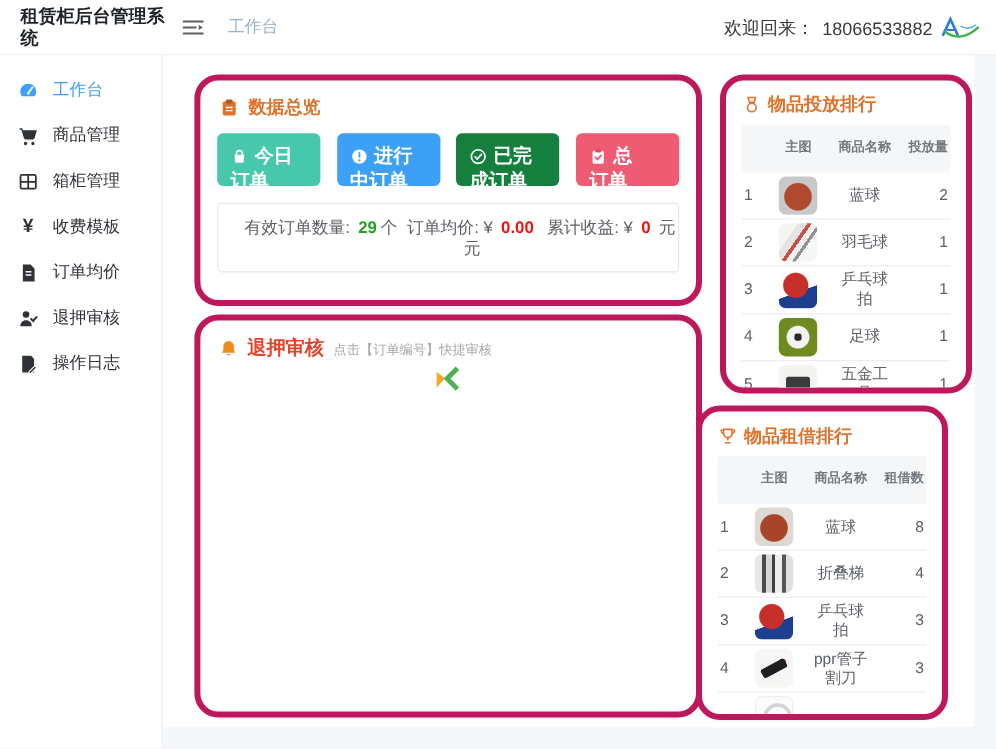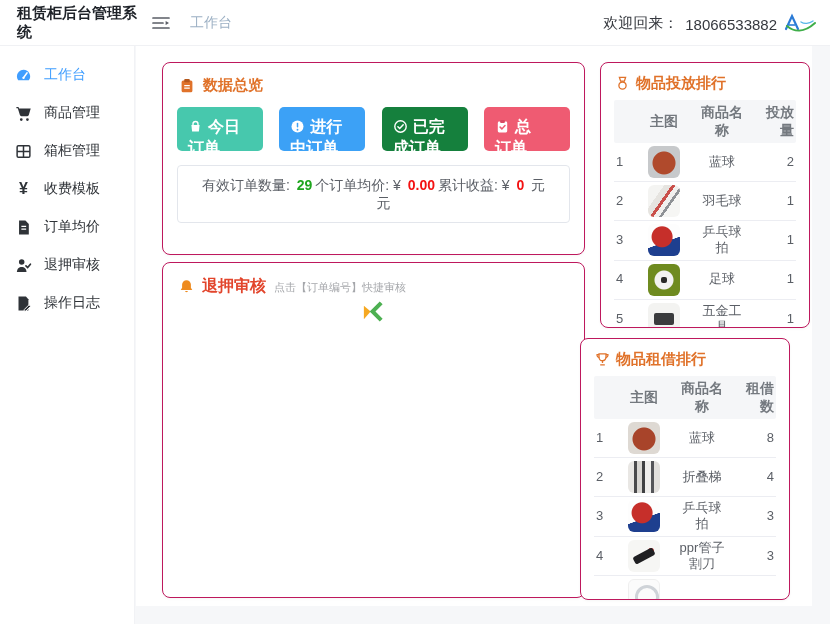--- a/index.html
+++ b/index.html
@@ -19,34 +19,34 @@
   .sidebar { position:absolute; top:46px; left:0; width:135px; height:578px; background:#fff;
              border-right:1px solid #f1f2f5; padding-top:10px; }
   .side-item { height:38px; display:flex; align-items:center; gap:12px; padding-left:15px;
                font-size:14px; color:#2f3338; cursor:pointer; }
   .side-item .s-ico { width:17px; height:17px; display:flex; align-items:center; justify-content:center; color:#2f3338; }
   .side-item.active, .side-item.active .s-ico { color:#409eff; }
   .yuan-glyph { font-size:16px; font-weight:bold; line-height:1; }
 
   
   .content { position:absolute; top:46px; left:136px; width:676px; height:560px; background:#fff; }
-  .card { position:absolute; background:#fff; border:1px solid #be185d; border-radius:8px;
+  .card { position:absolute; background:#fff; border:5px solid #be185d; border-radius:20px;
           box-shadow:0 1px 3px rgba(0,0,0,.04); overflow:hidden; }
 
   
   .card-overview { left:26px; top:16px; width:423px; height:193px; }
   .card-head { display:flex; align-items:center; gap:8px; padding:13px 16px 9px; }
   .card-head .title { font-size:15px; font-weight:bold; color:#e0722a; }
   .btn-row { display:flex; justify-content:space-between; padding:3px 14px 0; }
   .ov-btn { width:86px; height:44px; border:none; border-radius:5px; color:#fff; cursor:pointer;
             font-family:inherit; font-size:16px; font-weight:bold; text-align:left;
             padding:9px 0 0 11px; line-height:21px; }
   .ov-line1 { display:flex; align-items:center; gap:5px; }
   .stats-box { margin:14px 14px 0; border:1px solid #e3e6ec; border-radius:4px; min-height:58px;
-               display:flex; justify-content:center; align-items:flex-start; gap:0;
+               display:flex; justify-content:flex-end; align-items:flex-start; gap:8px;
                padding:11px 2px 6px; font-size:14px; color:#5b5f66; }
   .stat { text-align:center; }
   .stat .s-val { font-weight:bold; margin:0 3px; }
   .v-green { color:#1ea51e; }
   .v-red { color:#f31212; }
   .suffix-block { display:block; text-align:center; }
 
   
   .card-audit { left:26px; top:216px; width:423px; height:336px; }
   .audit-head { display:flex; align-items:baseline; gap:8px; padding:13px 16px 0; }
@@ -57,21 +57,21 @@
   .empty-wrap { margin-top:16px; text-align:center; }
   .empty-text { margin-top:10px; font-size:13px; color:#a9adb3; }
 
   
   .panel-rank1 { left:464px; top:16px; width:210px; height:266px; }
   .panel-rank2 { left:444px; top:292px; width:210px; height:262px; }
   .p-head { display:flex; align-items:center; gap:6px; padding:11px 14px 7px; }
   .p-head .title { font-size:15px; font-weight:bold; color:#e0722a; }
   .rtable { margin:0 13px; }
   .thead { display:flex; justify-content:space-between; align-items:center; background:#f5f6f8;
-           min-height:40px; font-size:14px; font-weight:bold; color:#74797f; line-height:1.25;
+           min-height:40px; font-size:11px; font-weight:bold; color:#74797f; line-height:1.25;
            padding:4px 2px; border-radius:2px; }
   .trow { display:flex; justify-content:space-between; align-items:center; min-height:39px;
           border-bottom:1px solid #ecedf2; font-size:13px; color:#5b5f66; line-height:1.25; padding:3px 2px; }
   .col-rank { width:14px; text-align:left; }
   .col-thumb { width:44px; display:flex; justify-content:center; }
   .col-name { width:48px; text-align:center; word-break:break-all; }
   .col-count { width:36px; text-align:right; }
 
   
   .thumb { width:32px; height:32px; border-radius:6px; position:relative; overflow:hidden; display:block; }

